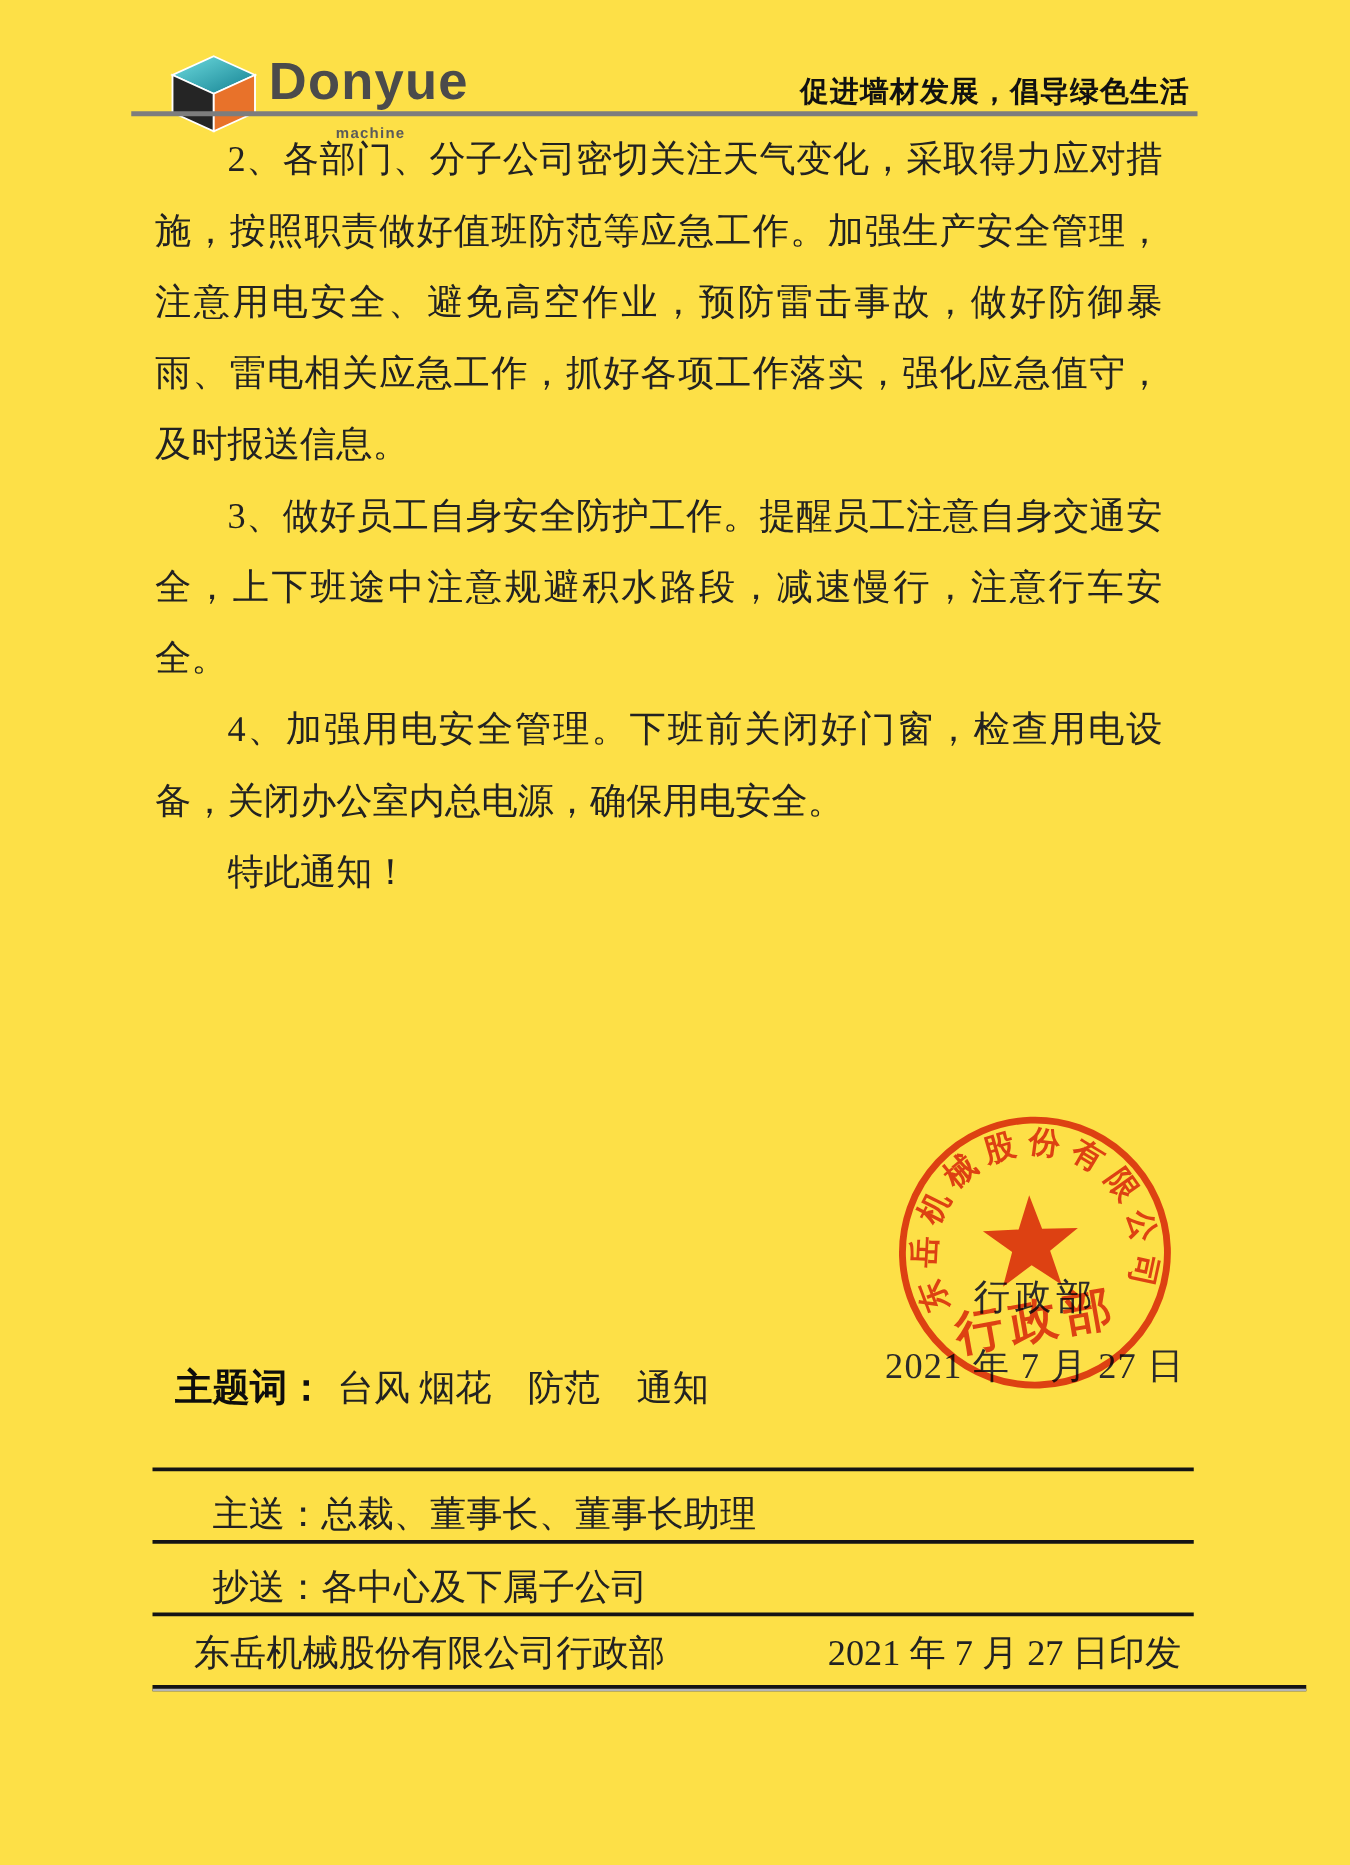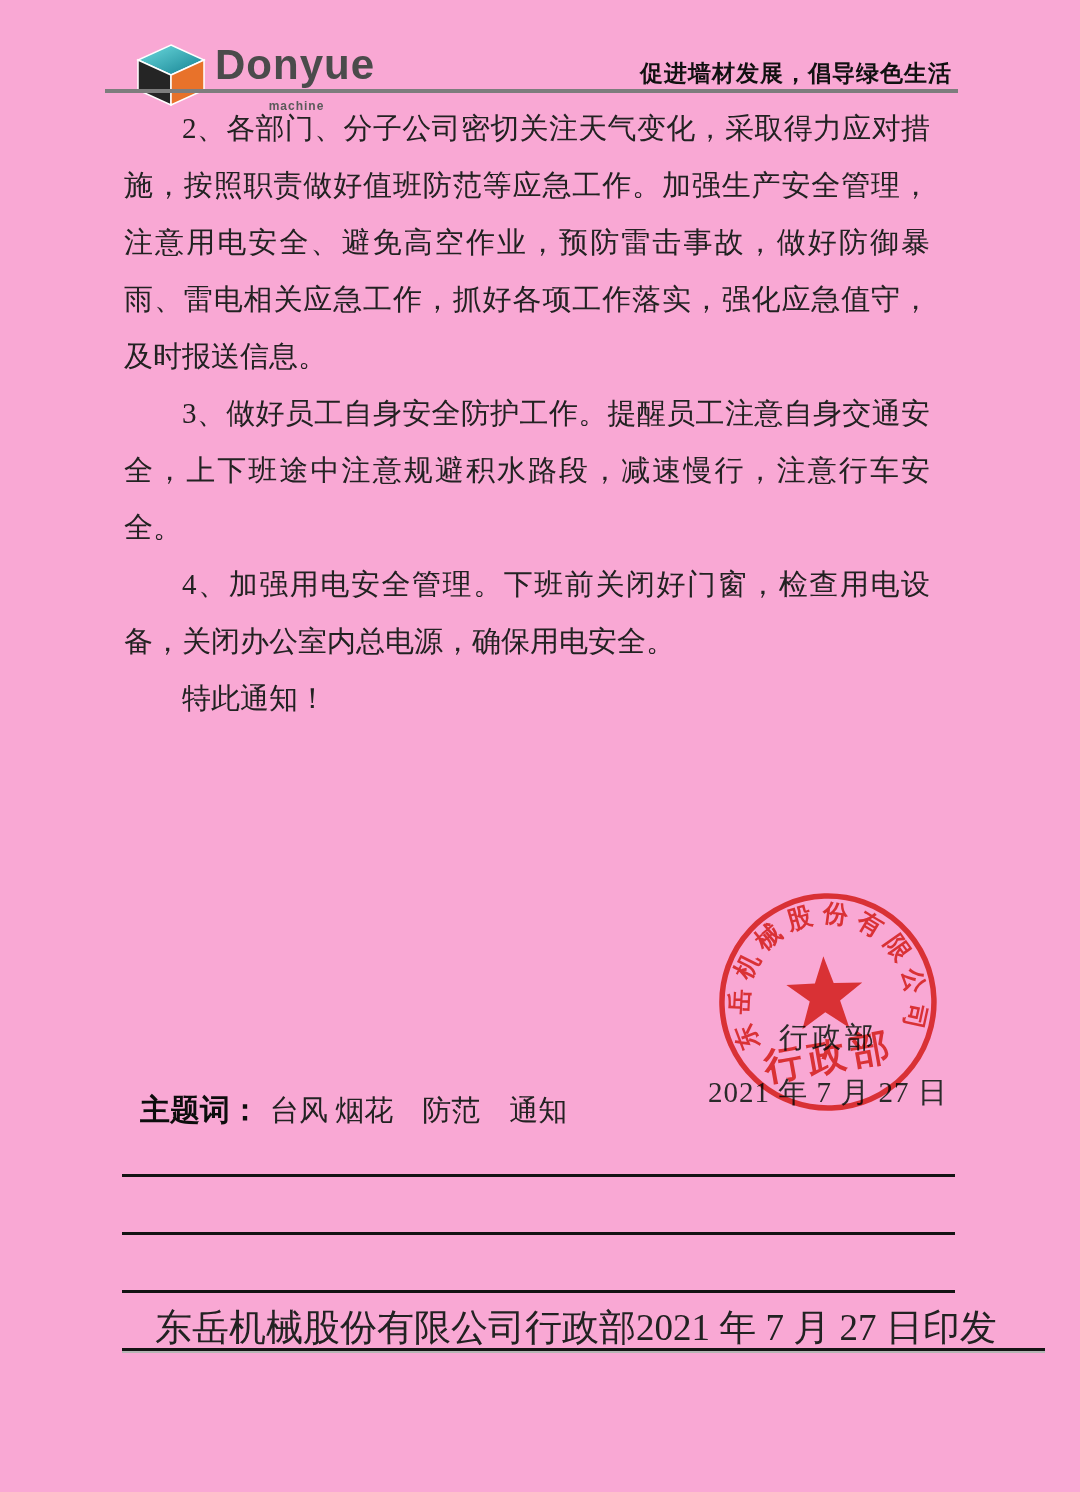--- a/index.html
+++ b/index.html
@@ -1,20 +1,20 @@
 <!DOCTYPE html>
 <html><head>
 <meta charset="utf-8">
 <style>
   html,body{margin:0;padding:0;background:#e9e9e9;}
   .page{
     position:relative;
     width:1080px;height:1492px;
     margin:0 auto;
-    background:#f9a8d4;
+    background:#fde047;
     font-family:"Liberation Serif","DejaVu Serif",serif;
     color:#1e1e1e;
     overflow:hidden;
   }
   
   .logo-cube{position:absolute;left:135px;top:44px;width:72px;height:62px;}
   .brand{position:absolute;left:215px;top:44px;line-height:1;}
   .brand-name{
     font-family:"Liberation Sans","DejaVu Sans",sans-serif;
     font-weight:bold;font-size:42px;color:#4b4b4b;letter-spacing:1px;
@@ -73,21 +73,21 @@
   }
   .subject-value{margin-left:10px;color:#222;}
   .to-row,.cc-row{
     position:absolute;left:170px;font-size:29px;color:#222;white-space:nowrap;
   }
   .to-row{top:1192px;}
   .cc-row{top:1250px;}
   .issue-row{
     position:absolute;left:155px;top:1303px;width:790px;
     display:flex;justify-content:space-between;
-    font-size:37px;color:#222;white-space:nowrap;
+    font-size:29px;color:#222;white-space:nowrap;
   }
 </style>
 </head>
 <body>
 
 <div class="page">
 
   <svg class="logo-cube" viewBox="0 0 72 62">
     <defs>
       <linearGradient id="topFace" x1="0" y1="0" x2="1" y2="1">
@@ -124,22 +124,24 @@
     </text>
     <polygon points="113,70 122.4,97.1 151,97.6 128.2,114.9 136.5,142.4 113,126 89.5,142.4 97.8,114.9 75,97.6 103.6,97.1" fill="#dd3a2e"></polygon>
     <text x="116" y="183" text-anchor="middle" font-size="38" font-weight="bold" fill="#dd3a2e" letter-spacing="6" transform="rotate(-8 116 172)" font-family="Liberation Serif, DejaVu Serif, serif">行政部</text>
   </svg>
 
   <div class="subject-row">
     <span class="subject-label">主题词：</span><span class="subject-value">台风 烟花　防范　通知</span>
   </div>
   <div class="rule rule-1"></div>
 
+  <div class="to-row">主送：总裁、董事长、董事长助理</div>
   <div class="rule rule-2"></div>
 
+  <div class="cc-row">抄送：各中心及下属子公司</div>
   <div class="rule rule-3"></div>
 
   <div class="issue-row">
     <span>东岳机械股份有限公司行政部</span>
     <span>2021 年 7 月 27 日印发</span>
   </div>
   <div class="rule-bottom"></div>
 
 </div>
 

